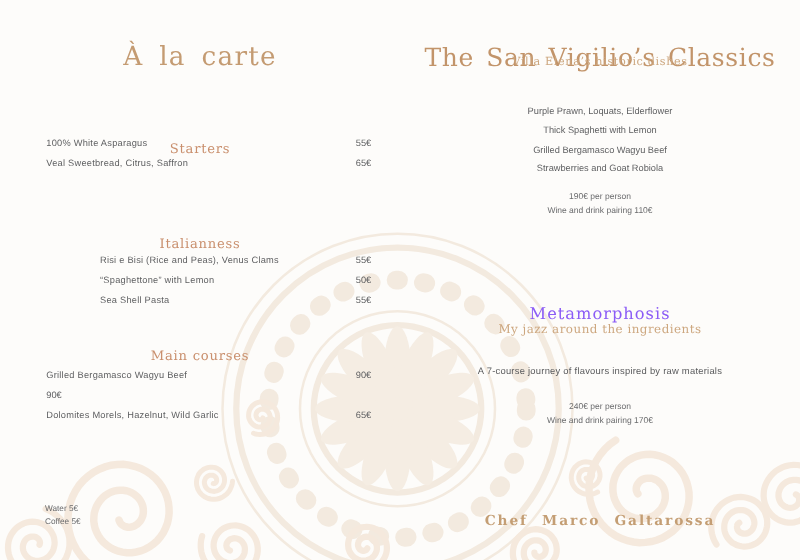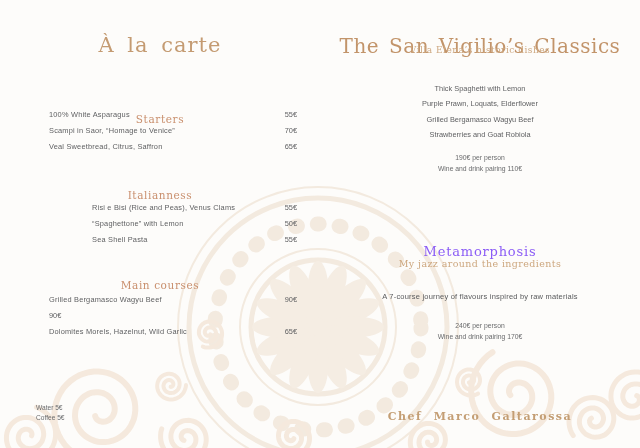--- a/index.html
+++ b/index.html
@@ -11,21 +11,21 @@
   .half{position:absolute;top:0;width:320px;height:416px;}
   .half.left{left:0;}
   .half.right{left:320px;}
   .abs{position:absolute;left:0;width:100%;text-align:center;}
   .serif{font-family:"DejaVu Serif","Liberation Serif",serif;}
 
   
   .l-title{top:19px;font-size:21px;color:#c49b72;letter-spacing:1px;word-spacing:5px;font-weight:400;}
   .sec-head{font-size:10.5px;color:#c98f6d;letter-spacing:.6px;font-weight:400;}
   .h-1{top:104px;} .h-2{top:180px;} .h-3{top:270px;}
-  .rows{position:absolute;left:49px;right:23px;text-align:right;}
+  .rows{position:absolute;left:37px;right:23px;text-align:right;}
   .rows-1{top:107px;} .rows-2{top:200px;margin-left:43px;} .rows-3{top:292px;}
   .row{display:flex;justify-content:space-between;align-items:baseline;height:16px;line-height:16px;}
   .dish{font-size:7.4px;color:#5e5f61;letter-spacing:.2px;}
   .price{font-size:7.4px;color:#5e5f61;}
   .footnotes{position:absolute;left:36px;top:403px;font-size:6.6px;color:#6a6b6d;line-height:10px;text-align:left;}
 
   
   .r-title{top:21px;font-size:20px;color:#c2946a;letter-spacing:.5px;word-spacing:3px;font-weight:400;}
   .r-sub{top:45px;font-size:9px;color:#cda77f;letter-spacing:.5px;}
   .classics-list{top:81px;}
@@ -81,24 +81,20 @@
   <div class="half left">
     <h1 class="abs serif l-title">À la carte</h1>
 
     <h2 class="abs serif sec-head h-1">Starters</h2>
     <div class="rows rows-1">
       <div class="row">
         <span class="dish">100% White Asparagus</span>
         <span class="price">55€</span>
       </div>
       <div class="row">
-        <span class="dish">Scampi in Saor, “Homage to Venice”</span>
-        <span class="price">70€</span>
-      </div>
-      <div class="row">
         <span class="dish">Veal Sweetbread, Citrus, Saffron</span>
         <span class="price">65€</span>
       </div>
     </div>
 
     <h2 class="abs serif sec-head h-2">Italianness</h2>
     <div class="rows rows-2">
       <div class="row">
         <span class="dish">Risi e Bisi (Rice and Peas), Venus Clams</span>
         <span class="price">55€</span>
@@ -132,22 +128,22 @@
       <div>Water 5€</div>
       <div>Coffee 5€</div>
     </div>
   </div>
 
   <div class="half right">
     <h1 class="abs serif r-title">The San Vigilio’s Classics</h1>
     <div class="abs serif r-sub">Villa Elena’s historic dishes</div>
 
     <div class="abs classics-list">
+      <div>Purple Prawn, Loquats, Elderflower</div>
       <div>Thick Spaghetti with Lemon</div>
-      <div>Purple Prawn, Loquats, Elderflower</div>
       <div>Grilled Bergamasco Wagyu Beef</div>
       <div>Strawberries and Goat Robiola</div>
     </div>
 
     <div class="abs price-block pb-1">
       <div>190€ per person</div>
       <div>Wine and drink pairing 110€</div>
     </div>
 
     <h1 class="abs serif m-title">Metamorphosis</h1>

